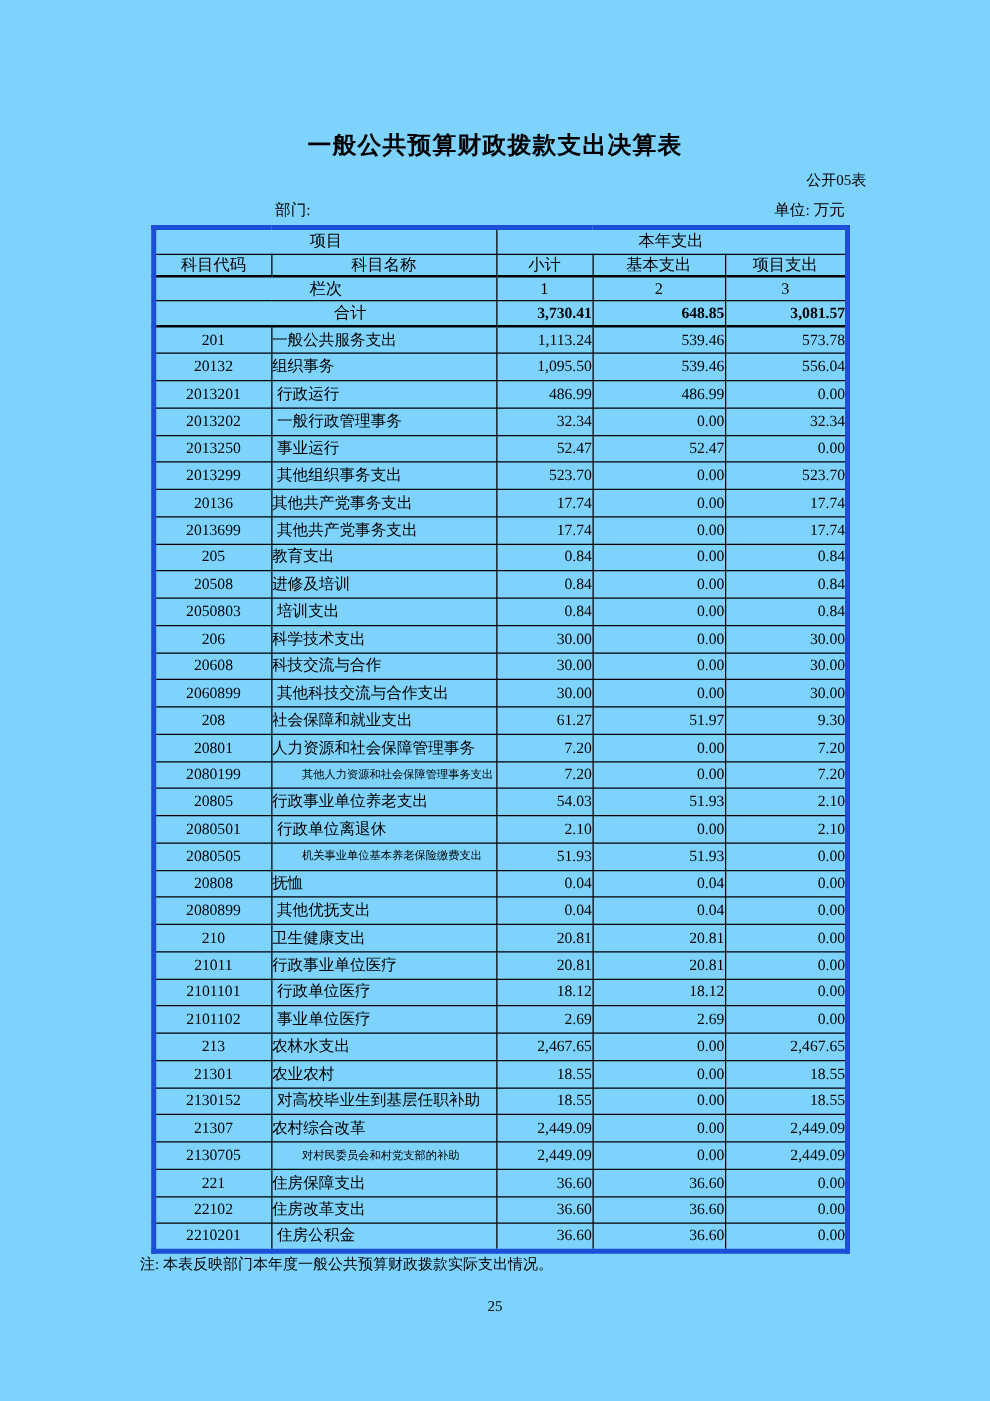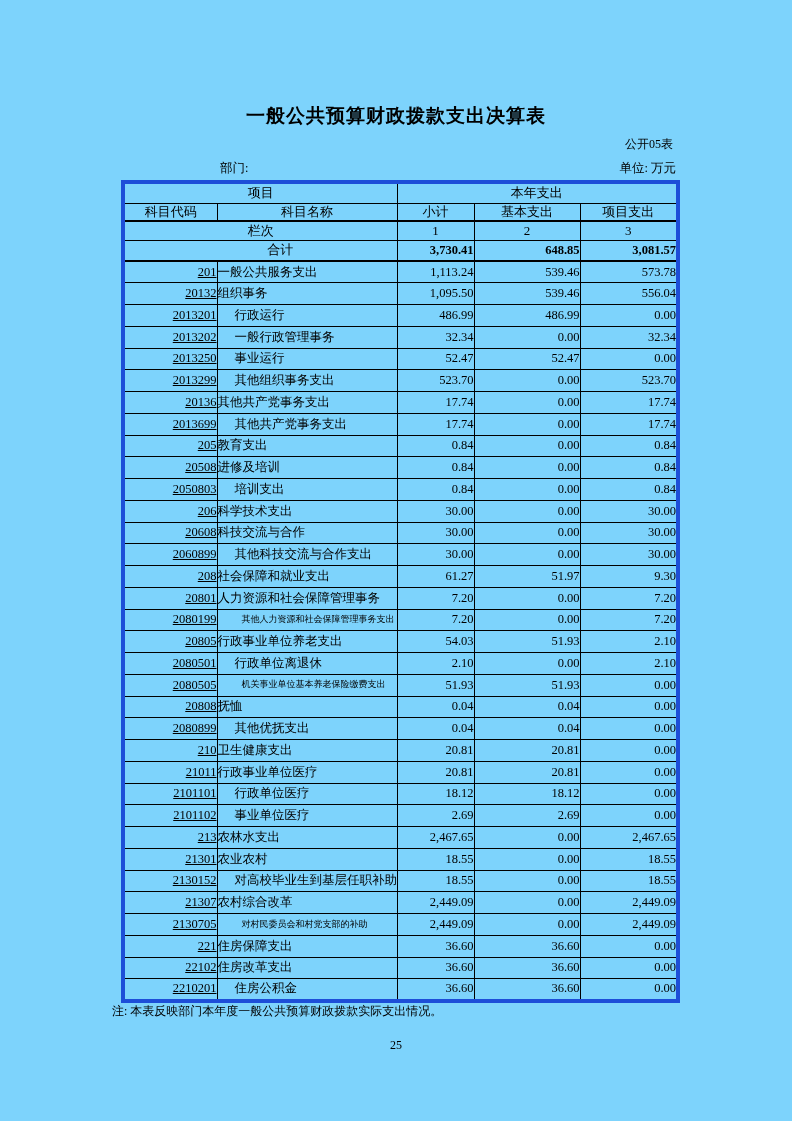--- a/index.html
+++ b/index.html
@@ -8,21 +8,21 @@
     position:relative; width:792px; height:1121px; background:#7dd3fc;
     font-family:"Liberation Serif","DejaVu Serif",serif; color:#000;
     overflow:hidden;
   }
   .title {
     position:absolute; top:103px; left:0; width:792px; text-align:center;
     font-size:19px; font-weight:bold; letter-spacing:1px;
     font-family:"Liberation Sans","DejaVu Sans",sans-serif;
   }
   .form-code {
-    position:absolute; top:136px; left:118px; width:555px; text-align:right;
+    position:absolute; top:136px; left:138px; width:555px; text-align:right;
     font-size:12px;
   }
   .dept {
     position:absolute; top:160px; left:220px; font-size:12.5px;
   }
   .unit {
     position:absolute; top:160px; left:121px; width:555px; text-align:right;
     font-size:12.5px;
   }
   table.budget {
@@ -38,23 +38,23 @@
   tr.h2 { height:18px; }
   tr.rank { height:19px; }
   tr.total { height:21px; }
   tr.data { height:21.76px; }
   tr.h1 td, tr.h2 td, tr.rank td { text-align:center; font-size:13px; }
   tr.h2 td { border-bottom-width:2px; }
   tr.total td { border-bottom-width:2px; }
   tr.total td.label { text-align:center; font-size:13px;padding-left:39px; }
   td.num { text-align:right; padding-right:4px; }
   tr.total td.num { font-weight:bold; }
-  td.code { text-align:right; padding-left:3px;text-decoration:underline; }
+  td.code { text-align:center; padding-left:3px; }
   td.name { text-align:left; padding-left:4px; }
-  td.name.indent { padding-left:17px; }
+  td.name.indent { padding-left:4px; }
   td.name.small { font-size:9px; }
   td.name.small.indent { padding-left:24px; }
   .note {
     position:absolute; top:1003px; left:112px; font-size:12px;
   }
   .pagenum {
     position:absolute; top:1038px; left:0; width:792px; text-align:center;
     font-size:12px;
   }
 </style>

